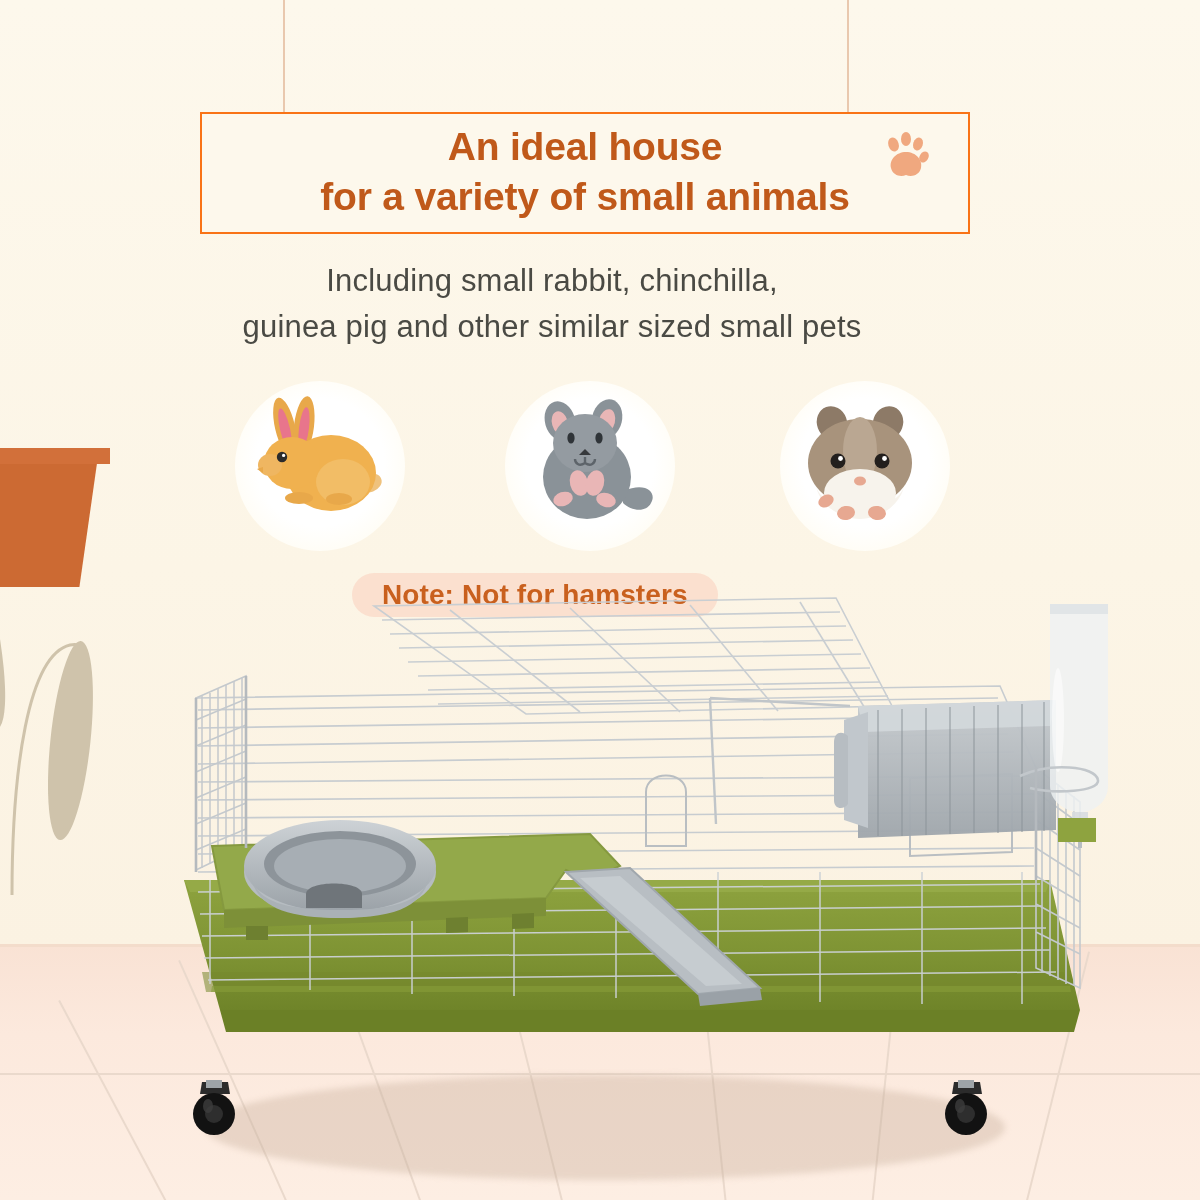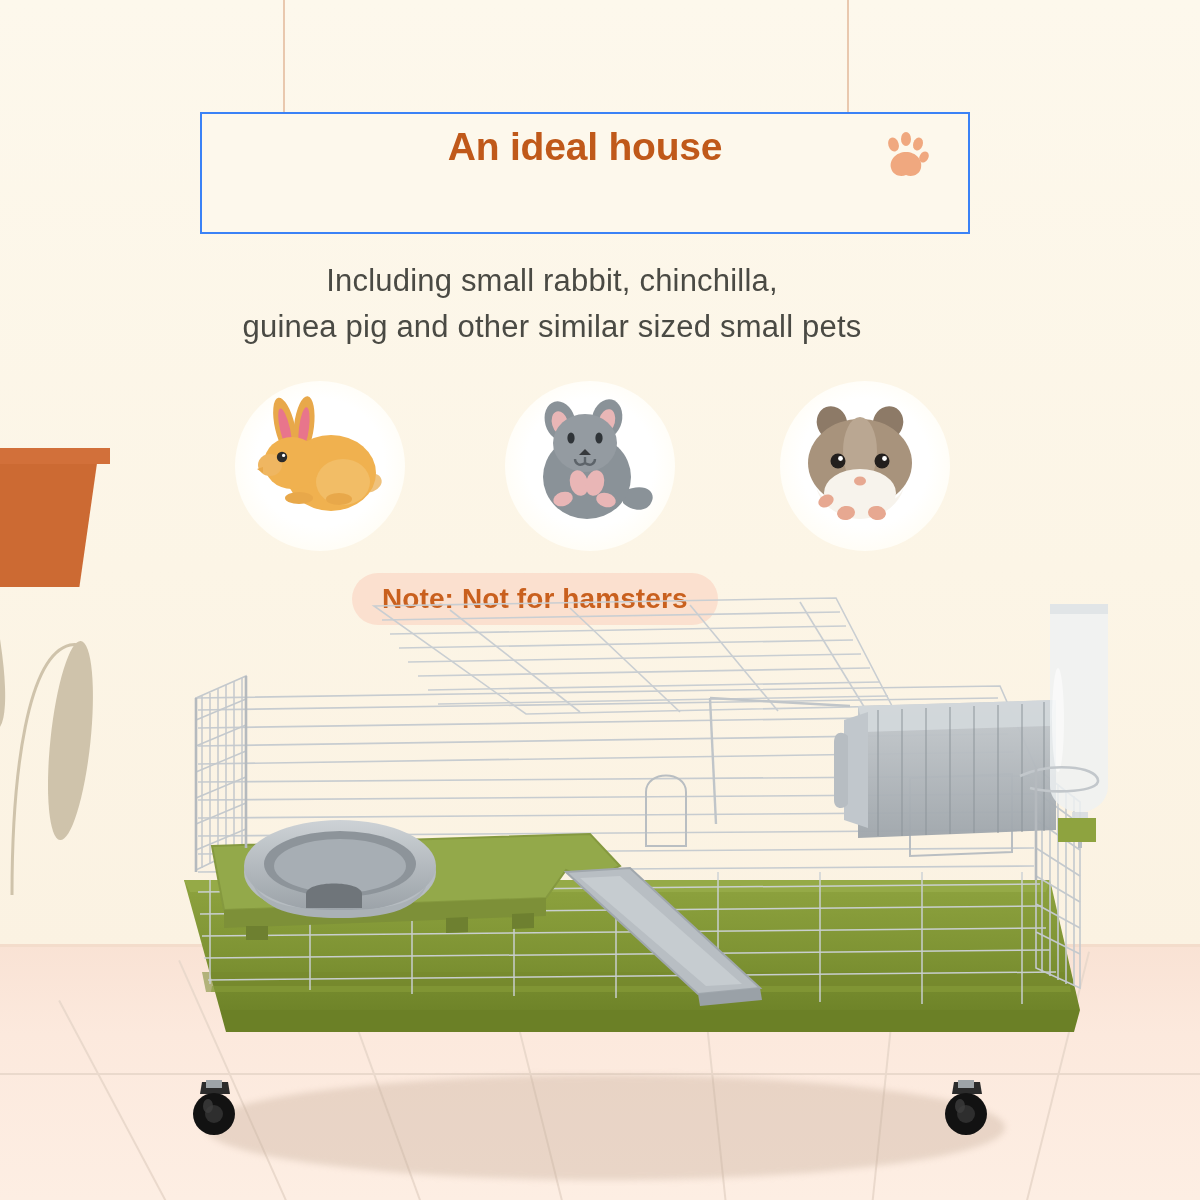--- a/index.html
+++ b/index.html
@@ -26,21 +26,21 @@
   
   .plant{position:absolute;left:-50px;top:440px;width:230px;height:560px;}
   .leaf{position:absolute;background:#cfc3ab;border-radius:50% 50% 50% 50%;transform-origin:50% 100%;}
   .pot{position:absolute;left:-55px;top:452px;width:160px;height:135px;
        background:#cc6a33;clip-path:polygon(4% 0,96% 0,84% 100%,16% 100%);}
   .pot-rim{position:absolute;left:-58px;top:448px;width:168px;height:16px;background:#d2703a;}
 
   
   .banner{
     position:absolute;left:200px;top:112px;width:770px;height:122px;
-    background:#fdf8ec;border:2px solid #3b82f6;box-sizing:border-box;padding-left:20px;
+    background:#fdf8ec;border:2px solid #f97316;box-sizing:border-box;padding-left:20px;
   }
   .banner-inner{position:absolute;left:0;top:0;right:0;bottom:0;padding:8px 26px 0 26px;}
   .title-line{
     text-align:center;color:#c0591a;font-weight:bold;font-size:39px;line-height:50px;
     letter-spacing:-0.2px;white-space:nowrap;
   }
   .paw{position:absolute;right:36px;top:16px;width:52px;height:52px;}
 
   
   .subtitle{
@@ -50,21 +50,21 @@
   .sub-l{display:block;}
 
   
   .badges{position:absolute;left:0;top:376px;width:1200px;height:190px;}
   .badge{position:absolute;width:170px;height:170px;border-radius:50%;
      background:radial-gradient(circle at 50% 48%, #ffffff 0%, #ffffff 52%, #fffdf6 72%, rgba(253,246,231,0) 100%);}
   .badge svg{position:absolute;left:0;top:0;}
 
   
   .note{
-    position:absolute;left:352px;top:573px;height:52px;padding:0 30px;
+    position:absolute;left:352px;top:573px;height:44px;padding:0 30px;
     background:#fbe0cf;border-radius:26px;display:flex;align-items:center;
   }
   .note span{color:#c9601e;font-size:28px;font-weight:600;letter-spacing:.1px;white-space:nowrap;}
 
   
   .cage{position:absolute;left:150px;top:580px;width:950px;height:580px;}
   .shadow{position:absolute;left:205px;top:1075px;width:800px;height:105px;border-radius:50%;
      background:rgba(196,170,150,.35);filter:blur(3px);}
   .cage svg{position:absolute;left:0;top:0;overflow:visible;}
   .caster{position:absolute;width:52px;height:58px;}
@@ -100,20 +100,21 @@
     <svg width="230" height="560">
       <path d="M62 455 C 62 330, 78 215, 120 205 C 150 198, 128 255, 122 295" fill="none" stroke="#cfc3ab" stroke-width="3"></path>
     </svg>
   </div>
   <div class="pot"></div>
   <div class="pot-rim"></div>
 
   <div class="banner">
     <div class="banner-inner">
       <div class="title-line">An ideal house</div>
+      <div class="title-line">for a variety of small animals</div>
     </div>
     <svg class="paw" viewBox="0 0 52 52">
       <ellipse cx="13.5" cy="14.5" rx="5.2" ry="7.2" fill="#f0a87f" transform="rotate(-18 13.5 14.5)"></ellipse>
       <ellipse cx="26" cy="9" rx="5.0" ry="7.0" fill="#f0a87f"></ellipse>
       <ellipse cx="38" cy="14" rx="4.8" ry="6.6" fill="#f0a87f" transform="rotate(18 38 14)"></ellipse>
       <ellipse cx="44" cy="27" rx="4.4" ry="5.8" fill="#f0a87f" transform="rotate(32 44 27)"></ellipse>
       <path d="M26 22 C 36 22 43 30 41 38 C 39 46 31 47 26 45 C 21 47 13 46 11 38 C 9 30 16 22 26 22 Z" fill="#f0a87f"></path>
     </svg>
   </div>
 

